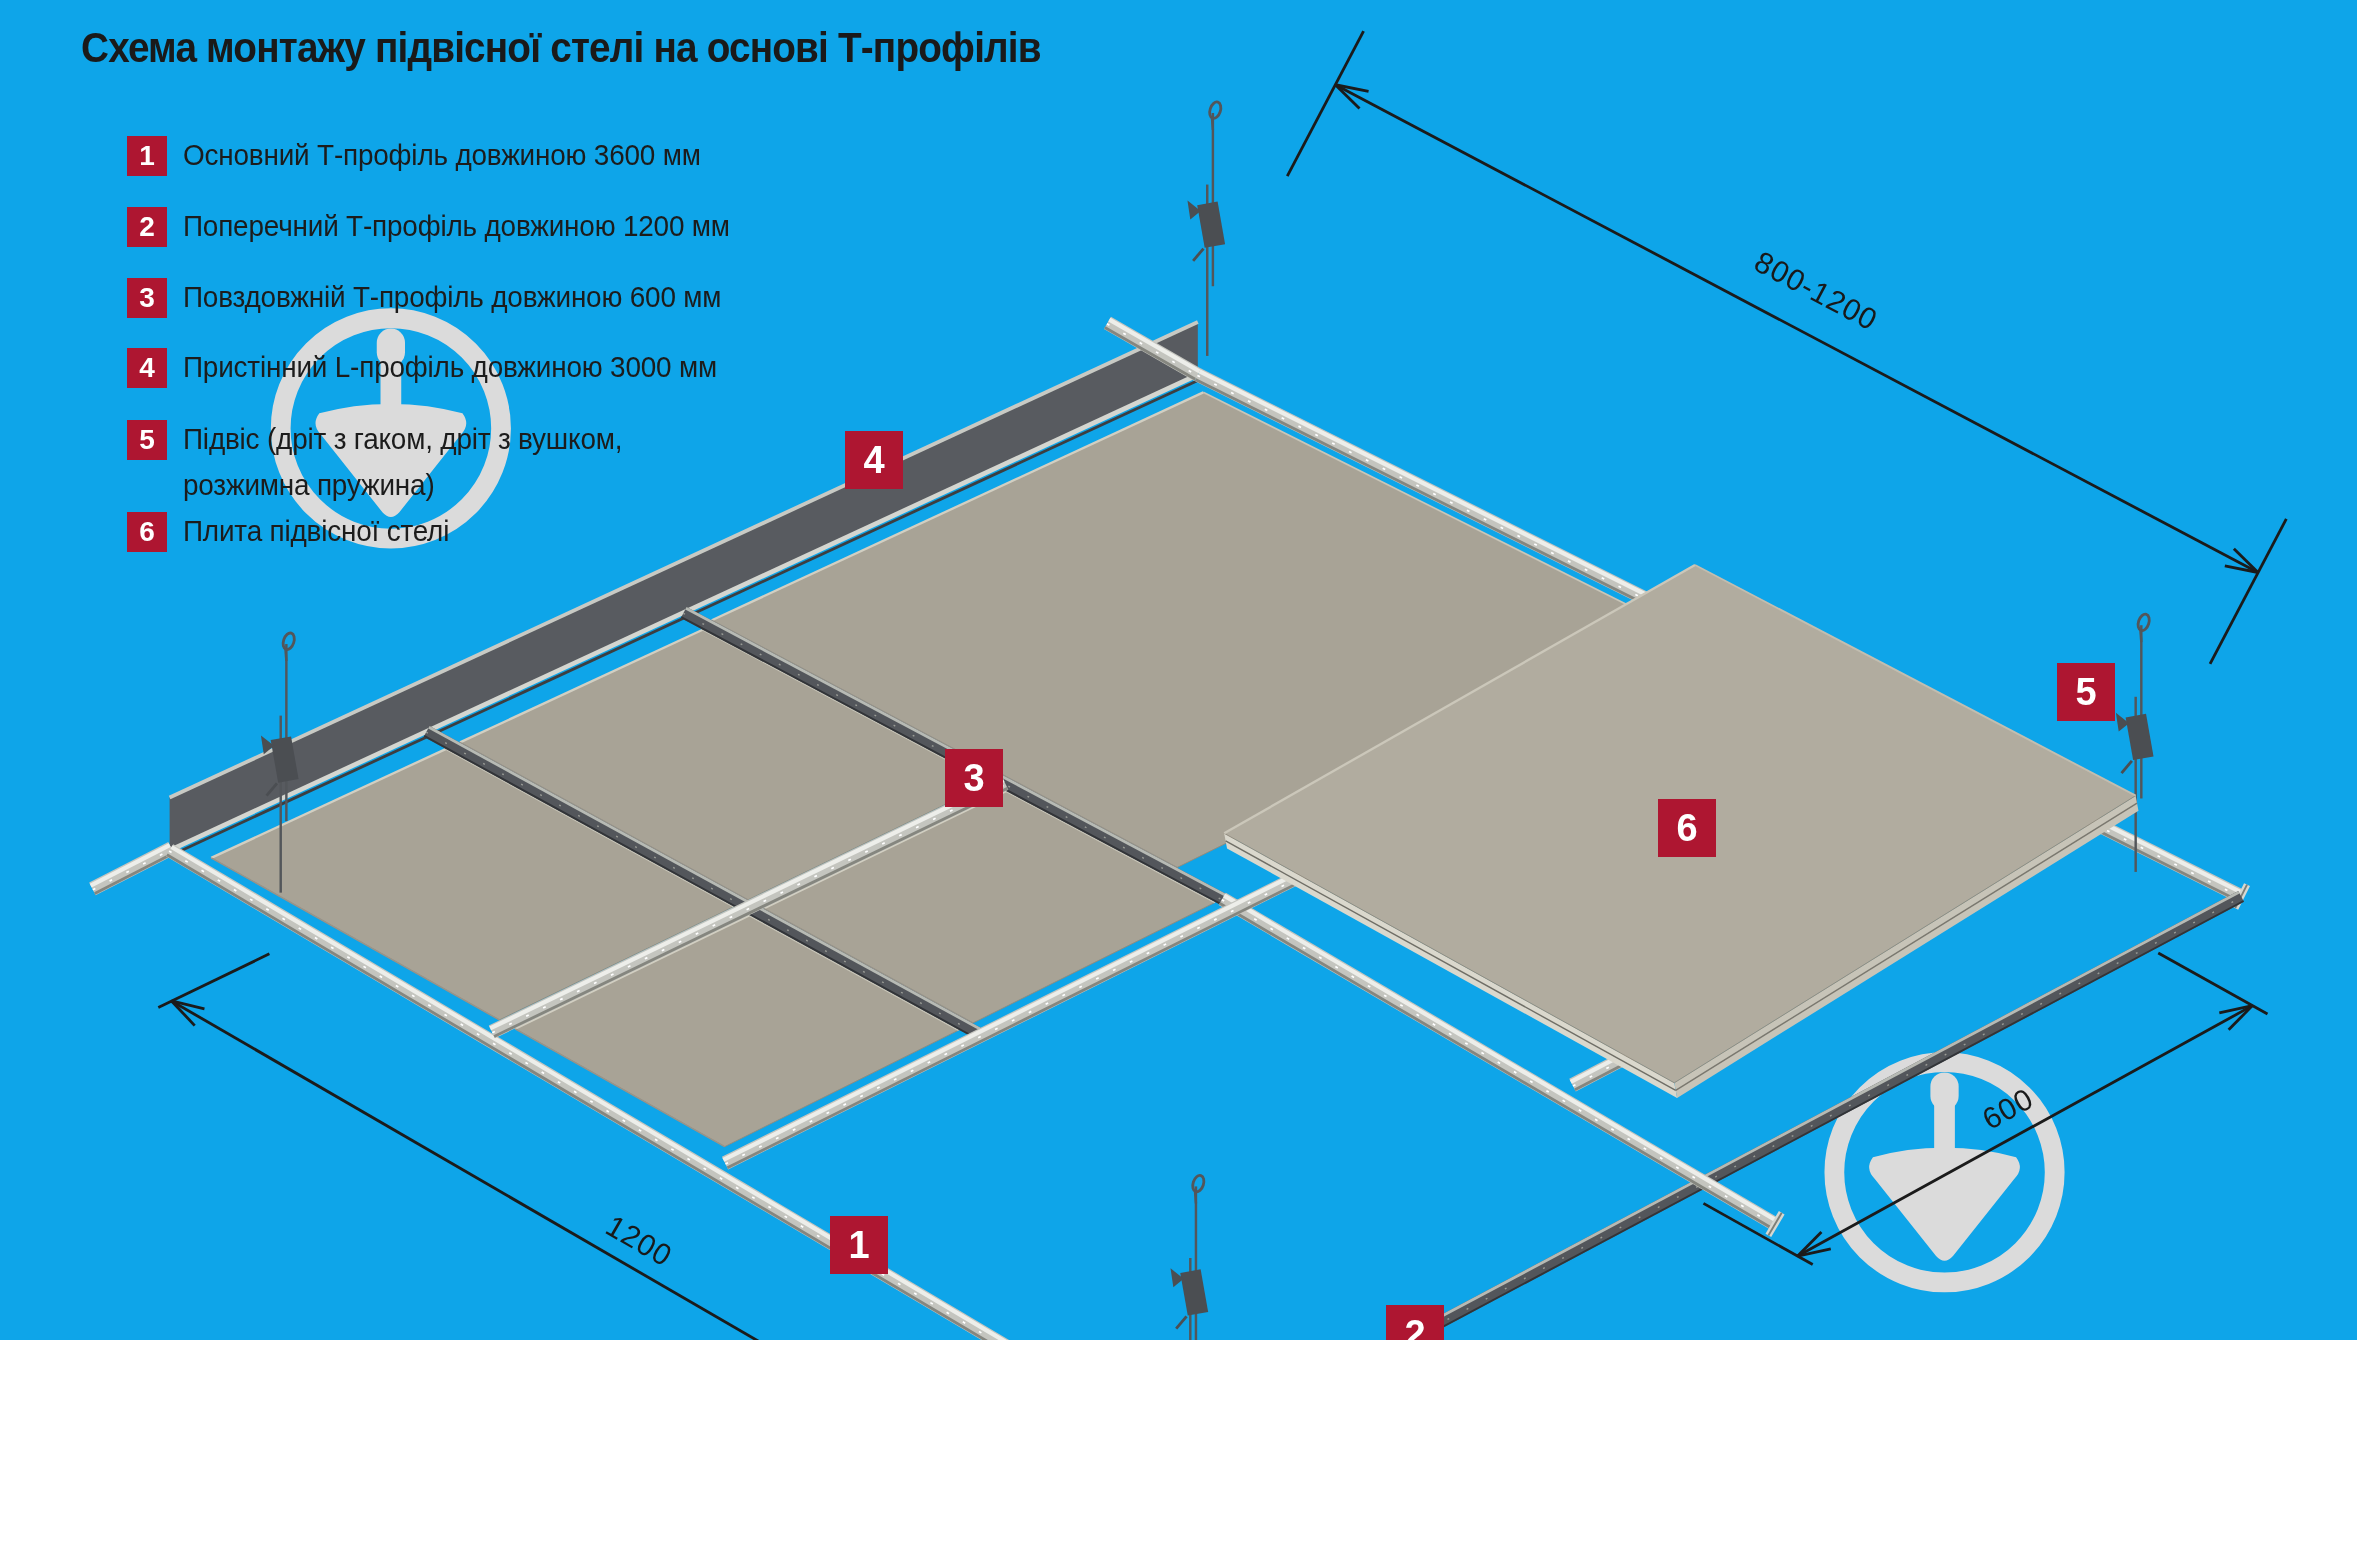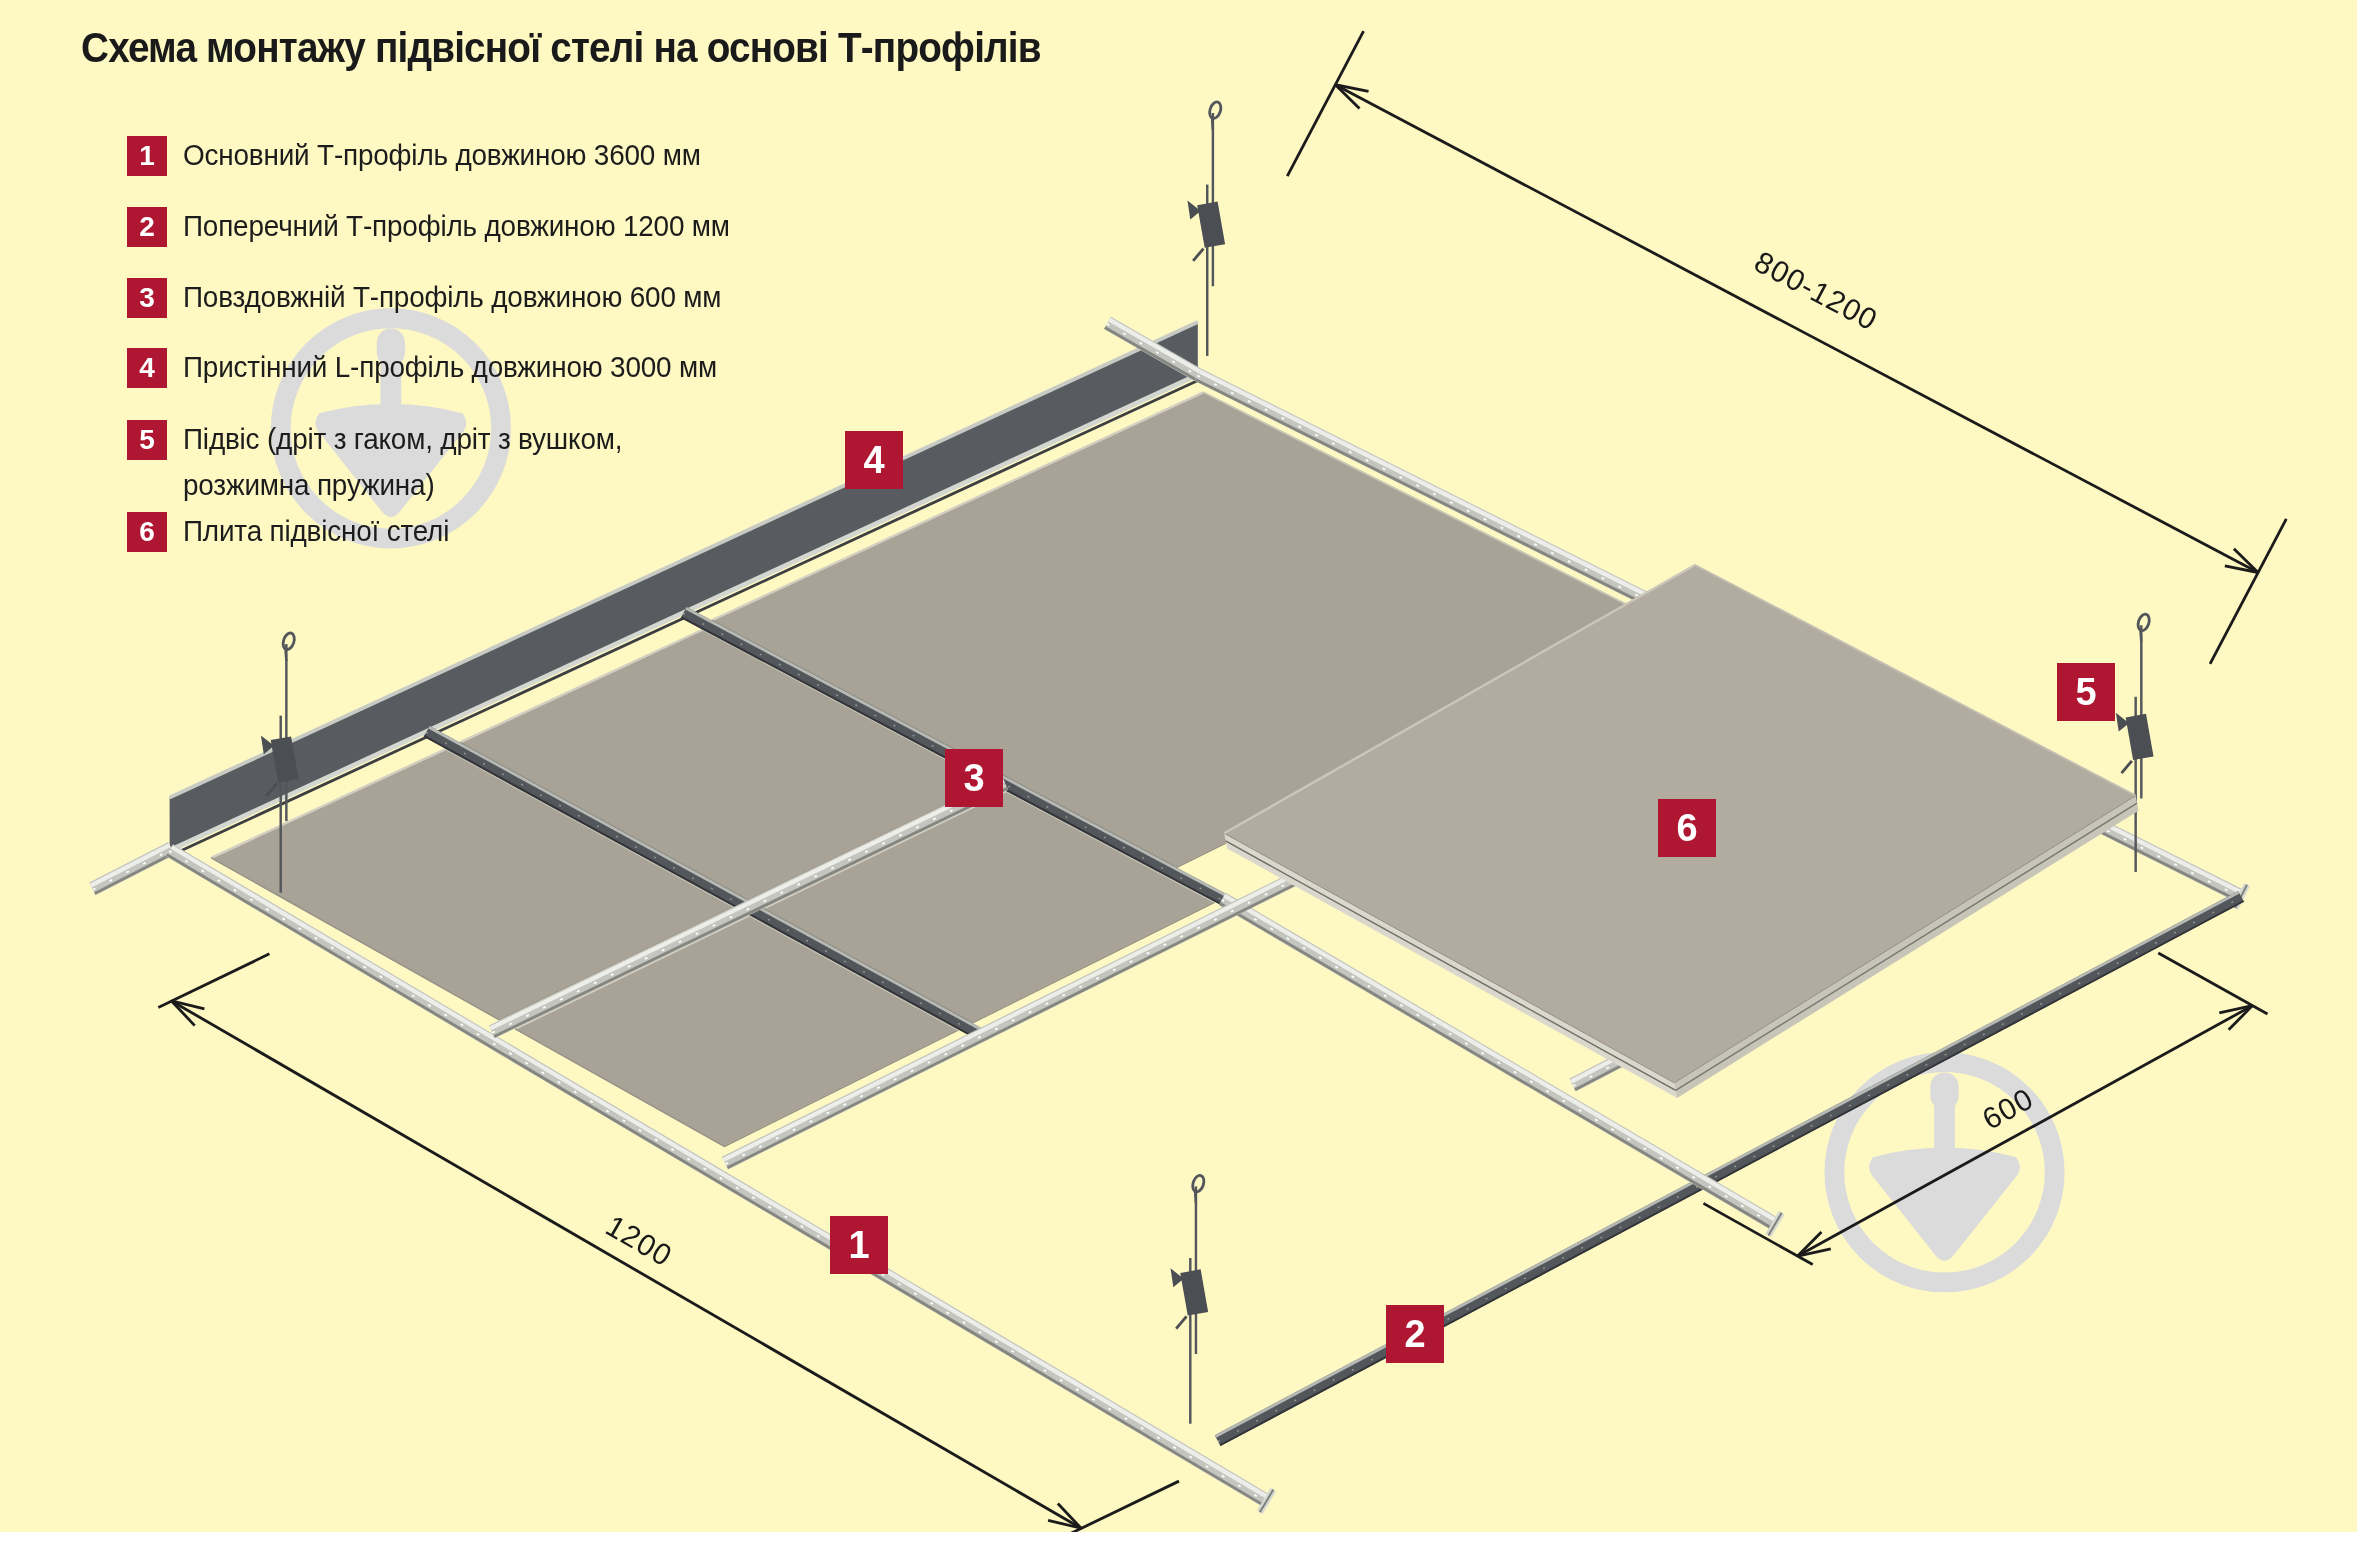--- a/index.html
+++ b/index.html
@@ -1,16 +1,16 @@
 <!DOCTYPE html>
 <html style="font-size:15px"><head>
 <meta charset="utf-8">
 <style>
   html,body{margin:0;padding:0;background:#ffffff;}
-  .stage{position:relative;width:2358px;height:1532px;background:#fef9c3;overflow:hidden;
+  .stage{position:relative;width:2358px;height:1340px;background:#0ea5e9;overflow:hidden;
          font-family:"Liberation Sans", sans-serif;}
   .stage svg{position:absolute;left:0;top:0;}
   .page-title{position:absolute;left:81px;top:22.6px;font-size:43px;font-weight:700;color:#1a1a1a;
               letter-spacing:-0.9px;transform:scaleX(.90);transform-origin:left top;white-space:nowrap;}
   .lrow{position:absolute;left:127px;display:flex;align-items:flex-start;gap:16px;}
   .lbadge{width:40px;height:40px;flex:0 0 40px;display:flex;align-items:center;justify-content:center;
           color:#fff;font-size:28px;font-weight:700;}
   .ltext{font-size:30px;color:#1c1c1c;line-height:46px;margin-top:-3.8px;letter-spacing:-0.2px;
          transform:scaleX(.93);transform-origin:left top;white-space:nowrap;}
   .dbadge{position:absolute;width:58px;height:58px;display:flex;align-items:center;justify-content:center;

